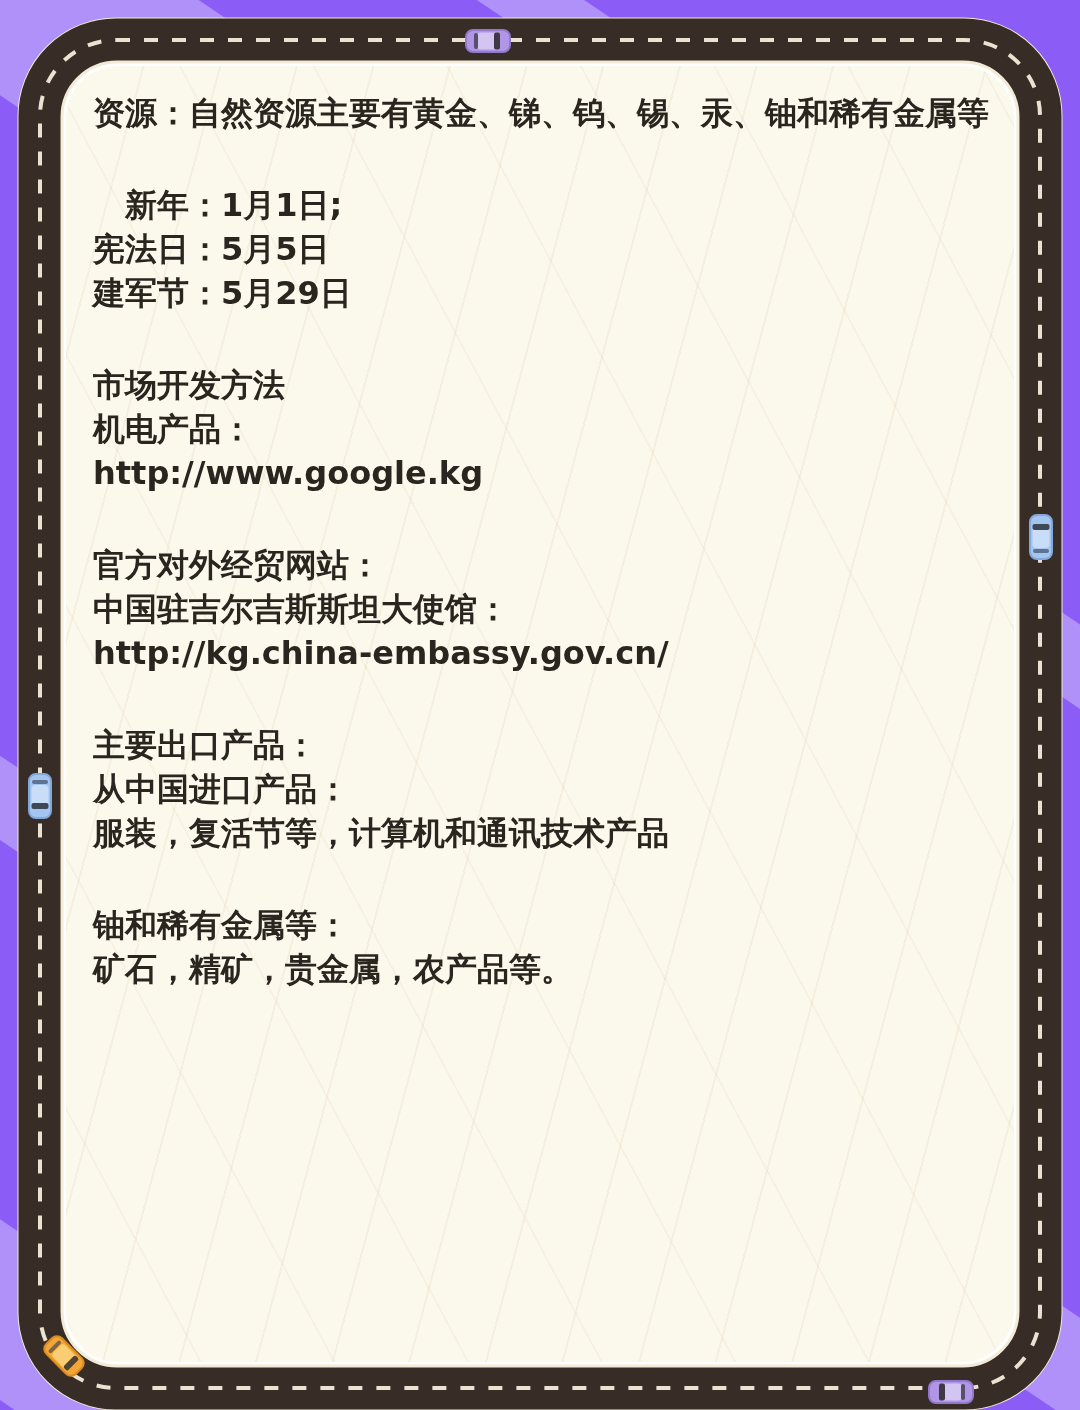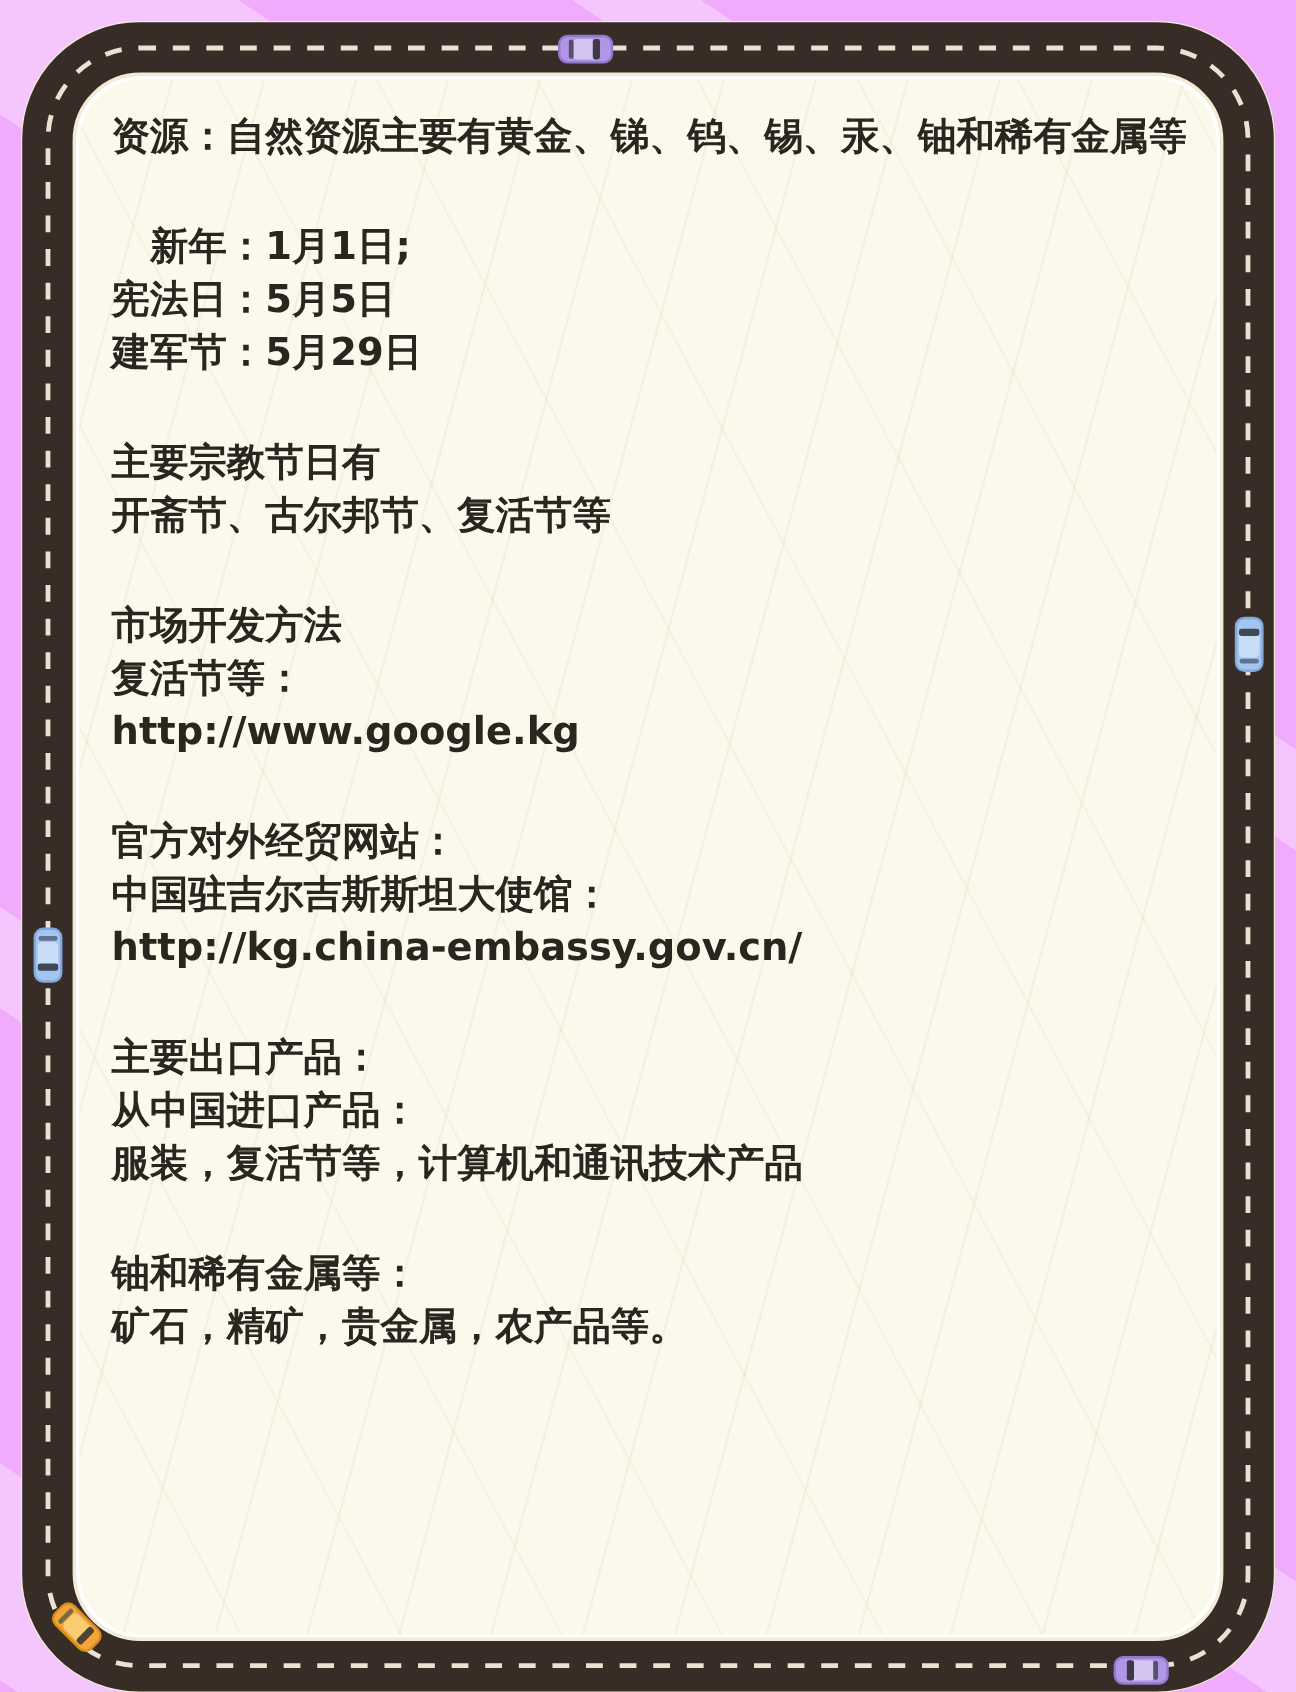--- a/index.html
+++ b/index.html
@@ -1,19 +1,19 @@
 <!DOCTYPE html>
 <html><head>
 <meta charset="utf-8">
 <style>
   html,body{margin:0;padding:0;}
   body{width:1080px;height:1410px;overflow:hidden;background:#ecdfac;}
   #canvas{
     position:relative;width:1080px;height:1410px;overflow:hidden;
-    background:#f0abfc;
+    background:#8b5cf6;
     font-family:"DejaVu Sans","Liberation Sans",sans-serif;
   }
   
   .stripe{
     position:absolute;height:900px;background:rgba(255,255,255,0.32);
     transform:rotate(-56deg);
   }
   #stripe-a{left:45px;top:-375px;width:190px;}
   #stripe-b{left:545px;top:-420px;width:60px;}
   #stripe-c{left:-17px;top:360px;width:70px;}
@@ -107,28 +107,24 @@
     <div class="para">
       <div class="line">资源：自然资源主要有黄金、锑、钨、锡、汞、铀和稀有金属等</div>
     </div>
 
     <div class="para">
       <div class="line">　新年：1月1日;</div>
       <div class="line">宪法日：5月5日</div>
       <div class="line">建军节：5月29日</div>
     </div>
 
-    <div class="para">
-      <div class="line">主要宗教节日有</div>
-      <div class="line">开斋节、古尔邦节、复活节等</div>
-    </div>
 
     <div class="para">
       <div class="line">市场开发方法</div>
-      <div class="line">复活节等：</div>
+      <div class="line">机电产品：</div>
       <div class="line">http://www.google.kg</div>
     </div>
 
     <div class="para">
       <div class="line">官方对外经贸网站：</div>
       <div class="line">中国驻吉尔吉斯斯坦大使馆：</div>
       <div class="line">http://kg.china-embassy.gov.cn/</div>
     </div>
 
     <div class="para">

